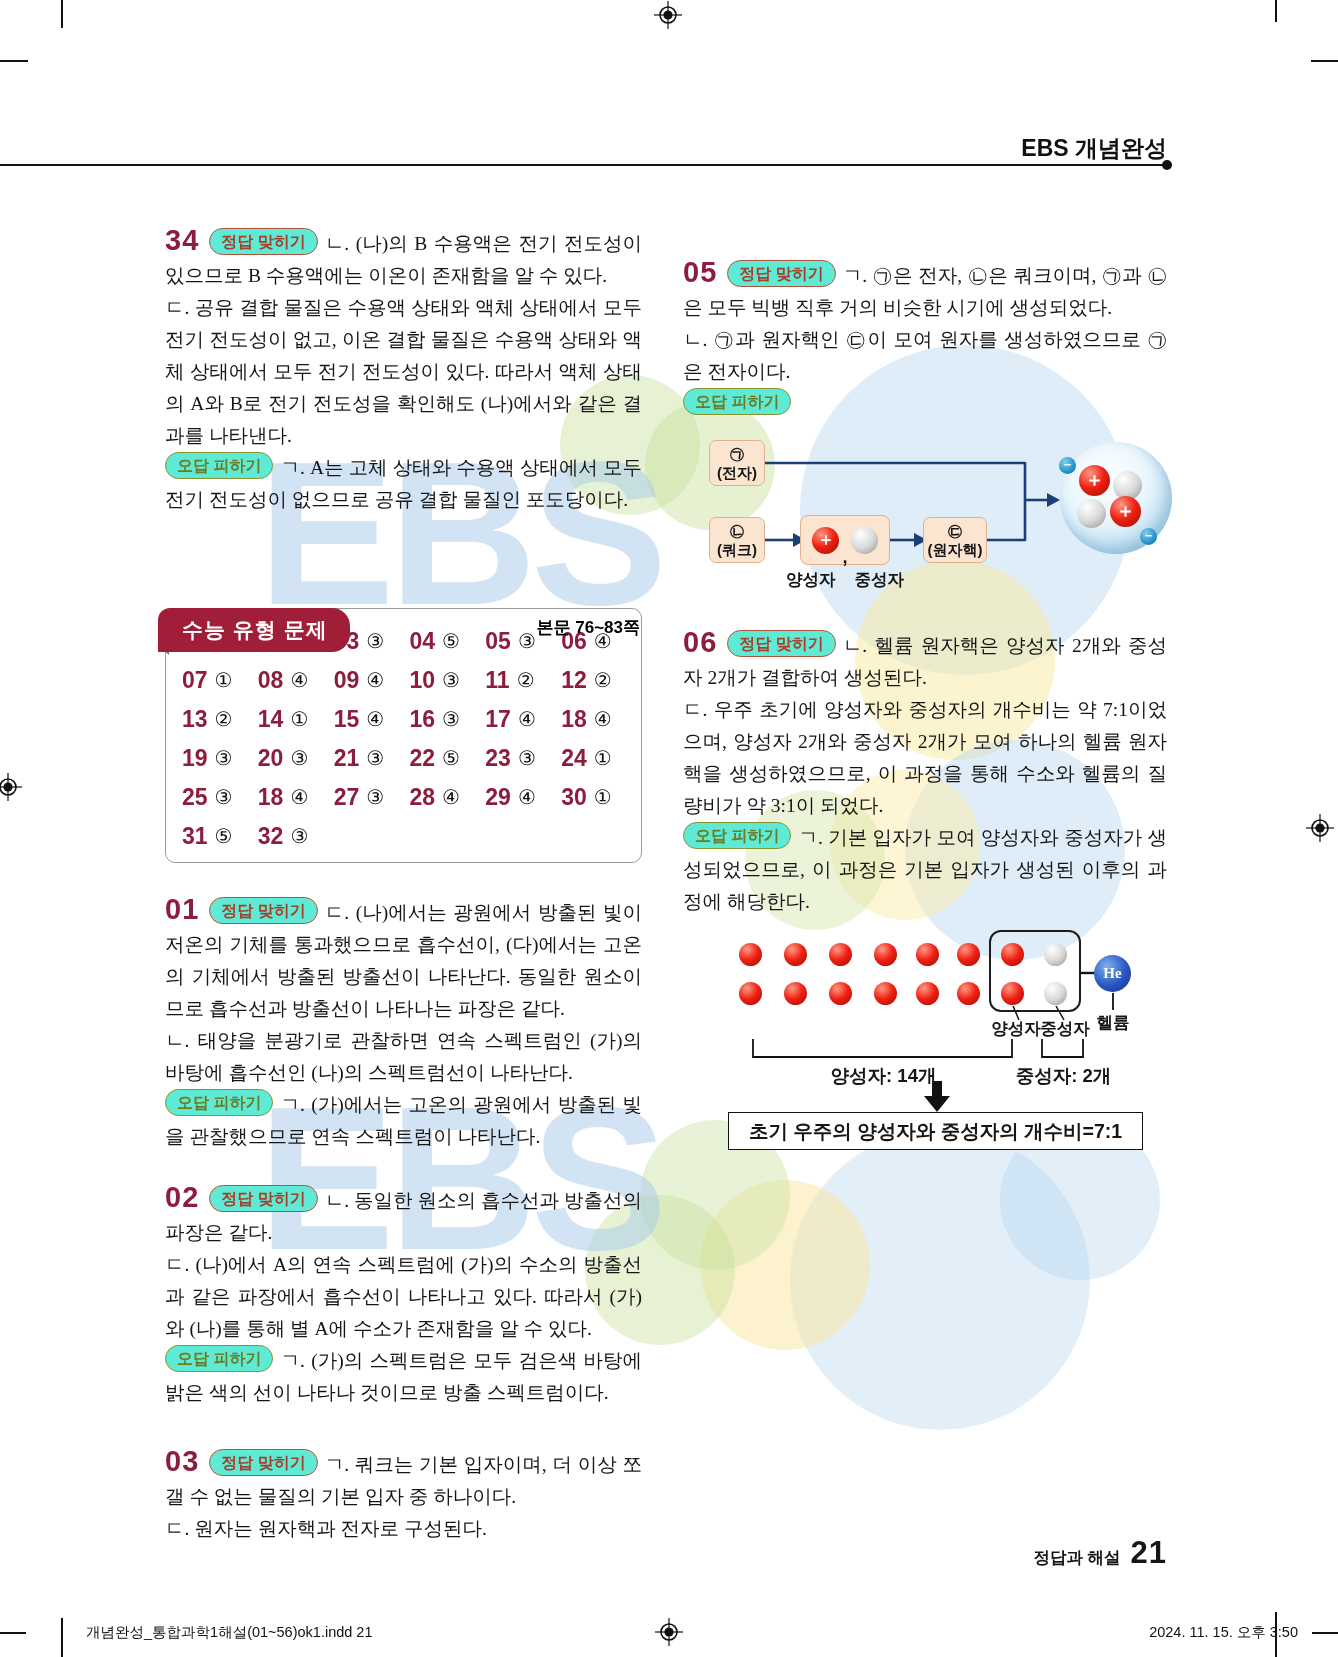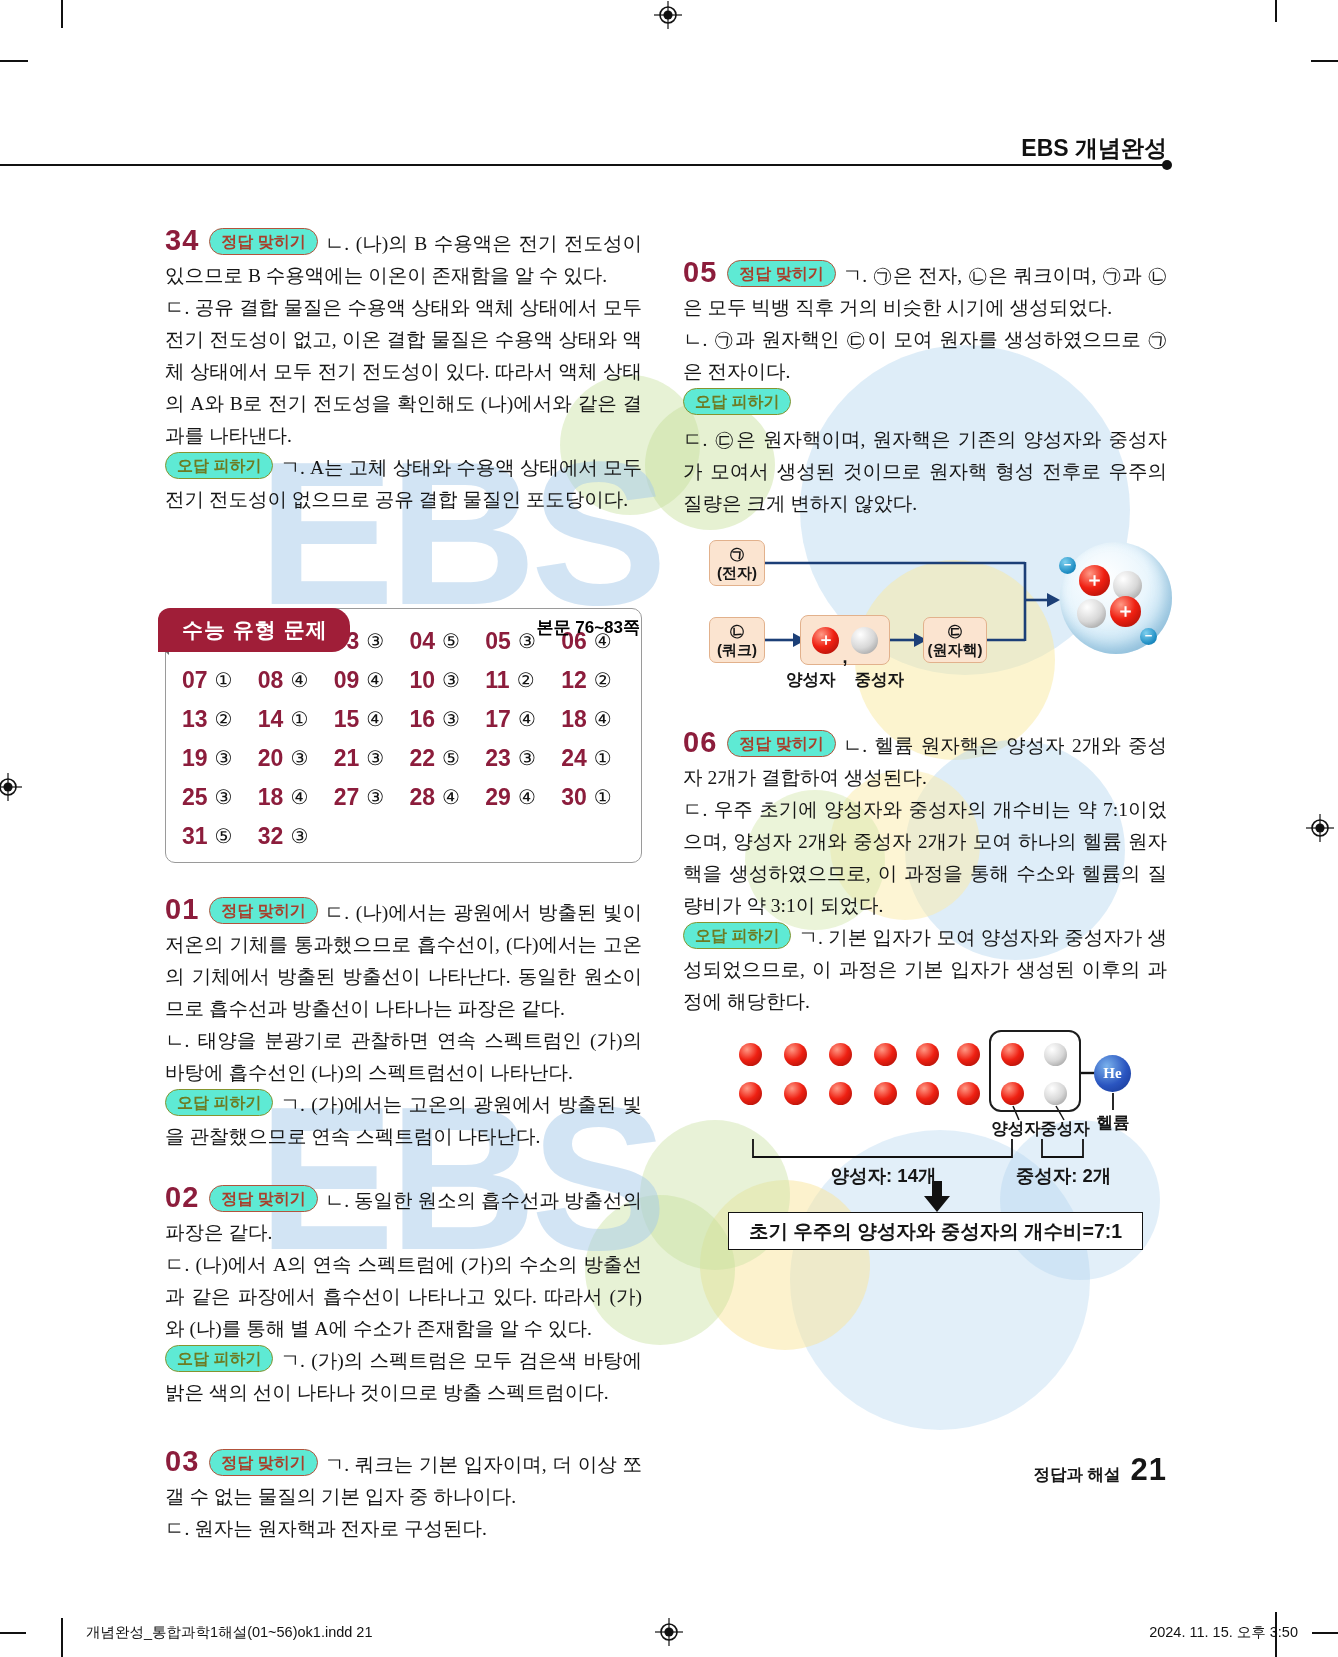--- a/index.html
+++ b/index.html
@@ -92,21 +92,21 @@
             border-radius:12px; z-index:1; }
   .rlab { position:absolute; font-weight:bold; font-size:16.5px; z-index:2; text-align:center; }
   .he { position:absolute; left:411px; top:29px; width:37px; height:37px; border-radius:50%; z-index:2;
         background:radial-gradient(circle at 35% 30%, #7ab2ec 0%, #2a55c0 55%, #14348e 100%);
         color:#fff; text-align:center; line-height:37px; font-size:15px; font-weight:bold;
         font-family:"Liberation Serif","DejaVu Serif",serif; }
   .concl { position:absolute; left:45px; top:186px; width:413px; height:36px; border:1.6px solid #111;
            background:#fff; text-align:center; line-height:36px; font-weight:bold; font-size:19.5px; z-index:2; }
 
   
-  .ans-footer { position:absolute; top:1452px; right:171px; display:flex; align-items:baseline; gap:10px; z-index:2;
+  .ans-footer { position:absolute; top:1535px; right:171px; display:flex; align-items:baseline; gap:10px; z-index:2;
                 font-family:"Liberation Sans","DejaVu Sans",sans-serif; font-weight:bold; }
   .ans-footer .lbl { font-size:16.5px; }
   .ans-footer .big { font-size:31px; letter-spacing:1px; }
   .pfoot { position:absolute; font-family:"Liberation Sans","DejaVu Sans",sans-serif; font-size:14.5px;
            color:#111; z-index:3; }
 </style>
 </head>
 <body>
 
 <div class="page">
@@ -348,21 +348,20 @@
 
 
     <div class="item" style="margin-top:32px;">
       <p class="para">
         <span class="qnum">05</span><span class="badge badge-correct">정답 맞히기</span><span>ㄱ. ㉠은 전자, ㉡은 쿼크이며, ㉠과 ㉡은 모두 빅뱅 직후 거의 비슷한 시기에 생성되었다.</span>
       </p>
       <p class="para"><span>ㄴ. ㉠과 원자핵인 ㉢이 모여 원자를 생성하였으므로 ㉠은 전자이다.</span></p>
       <p class="para pgap">
         <span class="badge badge-wrong">오답 피하기</span>
       </p>
-      <p class="para" style="margin-top:4px;"><span>ㄷ. ㉢은 원자핵이며, 원자핵은 기존의 양성자와 중성자가 모여서 생성된 것이므로 원자핵 형성 전후로 우주의 질량은 크게 변하지 않았다.</span></p>
     </div>
 
     <div class="diagram-atom">
       <svg class="dsvg" width="560" height="192" viewBox="0 0 560 192">
         <line x1="80" y1="35" x2="342" y2="35" stroke="#1c3f77" stroke-width="2.6"></line>
         <line x1="342" y1="34" x2="342" y2="113" stroke="#1c3f77" stroke-width="2.6"></line>
         <line x1="300" y1="112" x2="342" y2="112" stroke="#1c3f77" stroke-width="2.6"></line>
         <line x1="82" y1="112" x2="110" y2="112" stroke="#1c3f77" stroke-width="2.6"></line>
         <polygon points="110,105 110,119 123,112" fill="#1c3f77"></polygon>
         <line x1="207" y1="112" x2="231" y2="112" stroke="#1c3f77" stroke-width="2.6"></line>

